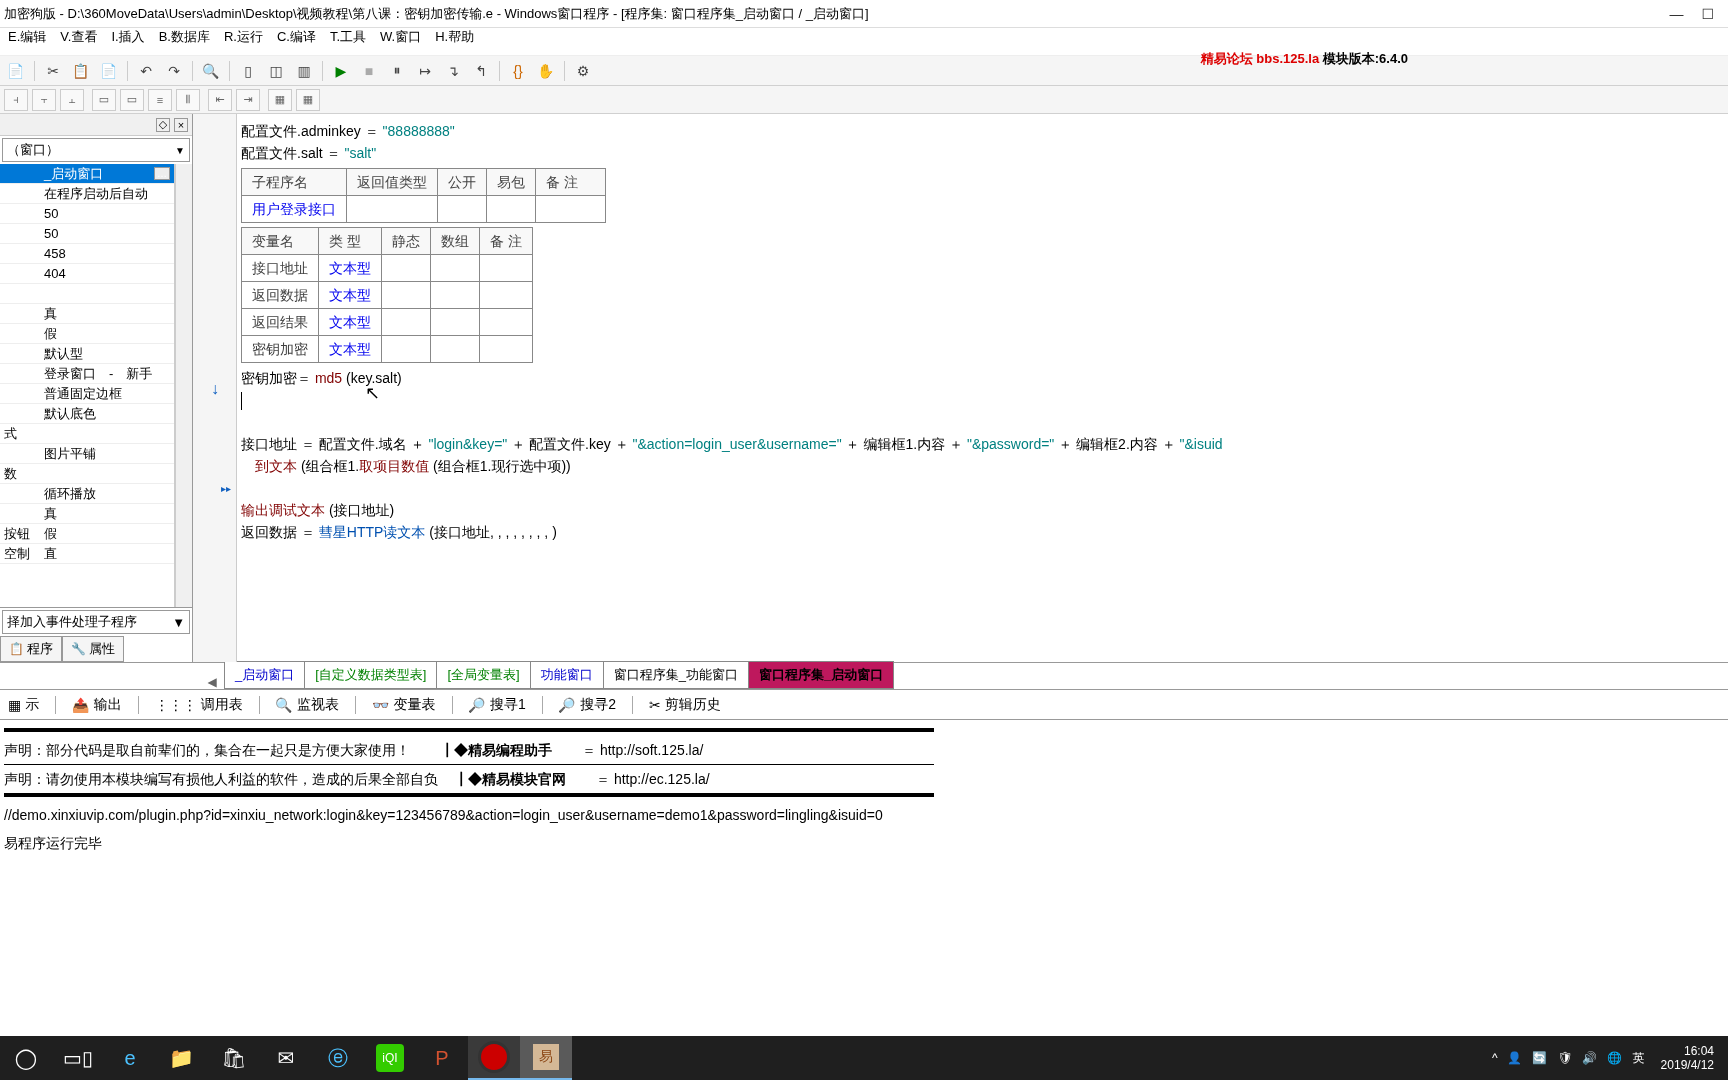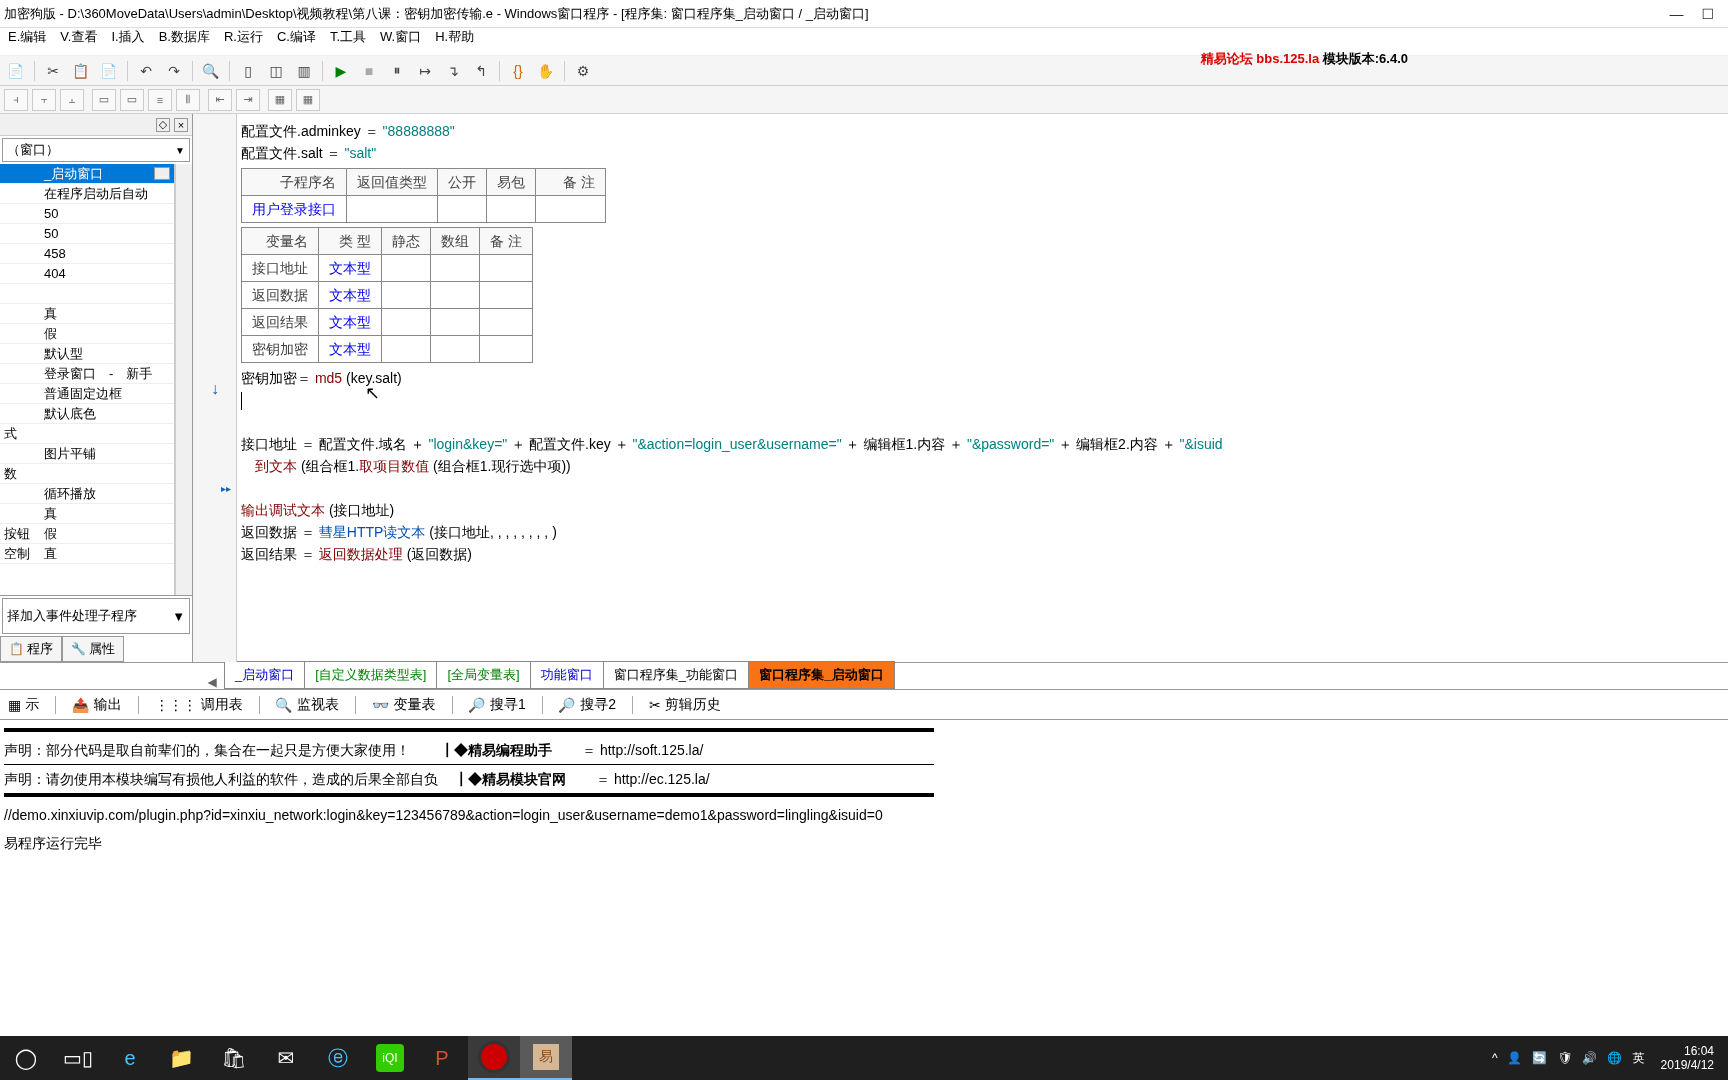--- a/index.html
+++ b/index.html
@@ -34,46 +34,46 @@
 .lp-grid { flex: 1; overflow: hidden; position: relative; display: flex; }
 .lp-grid-inner { width: 175px; border-right: 1px solid #ccc; }
 .lp-scroll { width: 17px; background: #f0f0f0; border-left: 1px solid #ccc; }
 .lp-row { height: 20px; display: flex; align-items: center; padding: 0 4px; border-bottom: 1px solid #eee; font-size: 13px; }
 .lp-row.sel { background: #0078d7; color: #fff; }
 .lp-row .cell1 { width: 40px; }
 .lp-row .cell2 { flex: 1; }
 .lp-ellipsis { margin-left: auto; border: 1px solid #999; padding: 0 2px; font-size: 10px; background: #eee; }
 
 .lp-bottom { border-top: 1px solid #999; }
-.lp-addevent { height: 36px; border: 1px solid #999; margin: 2px; display: flex; align-items: center; padding: 0 4px; }
+.lp-addevent { height: 24px; border: 1px solid #999; margin: 2px; display: flex; align-items: center; padding: 0 4px; }
 .lp-tabs { height: 26px; display: flex; align-items: flex-end; }
 .lp-tab { padding: 3px 8px; border: 1px solid #999; background: #f5f5f5; font-size: 13px; display: flex; align-items: center; gap: 3px; }
 .lp-tab .ic { font-size: 12px; }
 
 .gutter { width: 44px; background: #f5f5f5; border-right: 1px solid #ccc; position: relative; }
 .gutter .arrow { position: absolute; top: 266px; left: 18px; color: #1060c0; font-size: 16px; }
 .gutter .dbl { position: absolute; top: 369px; left: 28px; color: #1060c0; font-size: 10px; }
 
 .editor { flex: 1; padding: 6px 4px; font-family: "NSimSun", Consolas, monospace; font-size: 14px; line-height: 22px; color: #000; overflow: hidden; }
 .editor .str { color: #008080; }
 .editor .fn { color: #800000; }
 .editor .link { color: #0000ee; }
 
 .etable { border-collapse: collapse; margin: 4px 0; }
 .etable td, .etable th { border: 1px solid #888; padding: 2px 10px; font-size: 14px; text-align: left; font-weight: normal; background: #fff; color: #404040; }
-.etable th { color: #444; background: #f8f8f8; text-align: right; }
+.etable th { color: #444; background: #f8f8f8; }
 
 .caret { display: inline-block; width: 1px; height: 18px; background: #000; vertical-align: middle; }
 
 .etabs { height: 28px; display: flex; align-items: flex-end; padding-left: 200px; border-top: 1px solid #999; border-bottom: 1px solid #999; background: #fff; }
 .etabs .scrleft { width: 24px; text-align: center; font-size: 12px; color: #666; }
 .etab { padding: 4px 10px; border: 1px solid #888; background: #fff; font-size: 13px; margin-right: -1px; }
 .etab.green { color: #008000; }
 .etab.blue { color: #0000cc; }
-.etab.active { font-weight: bold; background: #f97316; font-family: Liberation Mono, monospace; }
+.etab.active { font-weight: bold; background: #be185d; }
 
 .btabs { height: 30px; display: flex; align-items: center; padding: 0 4px; gap: 12px; border-bottom: 1px solid #999; }
 .btab { display: flex; align-items: center; gap: 4px; font-size: 14px; padding: 2px 4px; }
 .btab .ic { font-size: 14px; }
 
 .output { padding: 8px 4px; font-family: "NSimSun", Consolas, monospace; font-size: 14px; line-height: 28px; height: 180px; }
 .output .row { display: flex; }
 .output .bar { color: #000; font-weight: bold; }
 
 .taskbar { position: absolute; bottom: 0; left: 0; right: 0; height: 44px; background: #1f1f1f; display: flex; align-items: center; }
@@ -343,21 +343,20 @@
     <div><span>密钥加密＝ </span><span class="fn">md5</span><span> (key.salt)</span></div>
     <div><span class="caret"></span></div>
     <div style="position:absolute;top:268px;left:128px;font-size:18px">↖</div>
     <div style="height:22px"></div>
 
     <div><span>接口地址 ＝ 配置文件.域名 ＋ </span><span class="str">"login&amp;key="</span><span> ＋ 配置文件.key ＋ </span><span class="str">"&amp;action=login_user&amp;username="</span><span> ＋ 编辑框1.内容 ＋ </span><span class="str">"&amp;password="</span><span> ＋ 编辑框2.内容 ＋ </span><span class="str">"&amp;isuid</span></div>
     <div style="padding-left:14px"><span class="fn">到文本</span><span> (组合框1.</span><span class="fn">取项目数值</span><span> (组合框1.现行选中项))</span></div>
     <div style="height:22px"></div>
     <div><span class="fn">输出调试文本</span><span> (接口地址)</span></div>
     <div><span>返回数据 ＝ </span><span class="fn" style="color:#0050b0">彗星HTTP读文本</span><span> (接口地址, , , , , , , , )</span></div>
-    <div><span>返回结果 ＝ </span><span class="fn">返回数据处理</span><span> (返回数据)</span></div>
   </div>
 </div>
 
 <div class="etabs">
   <div class="scrleft">◀</div>
   <div class="etab blue">_启动窗口</div>
   <div class="etab green">[自定义数据类型表]</div>
   <div class="etab green">[全局变量表]</div>
   <div class="etab blue">功能窗口</div>
   <div class="etab">窗口程序集_功能窗口</div>

